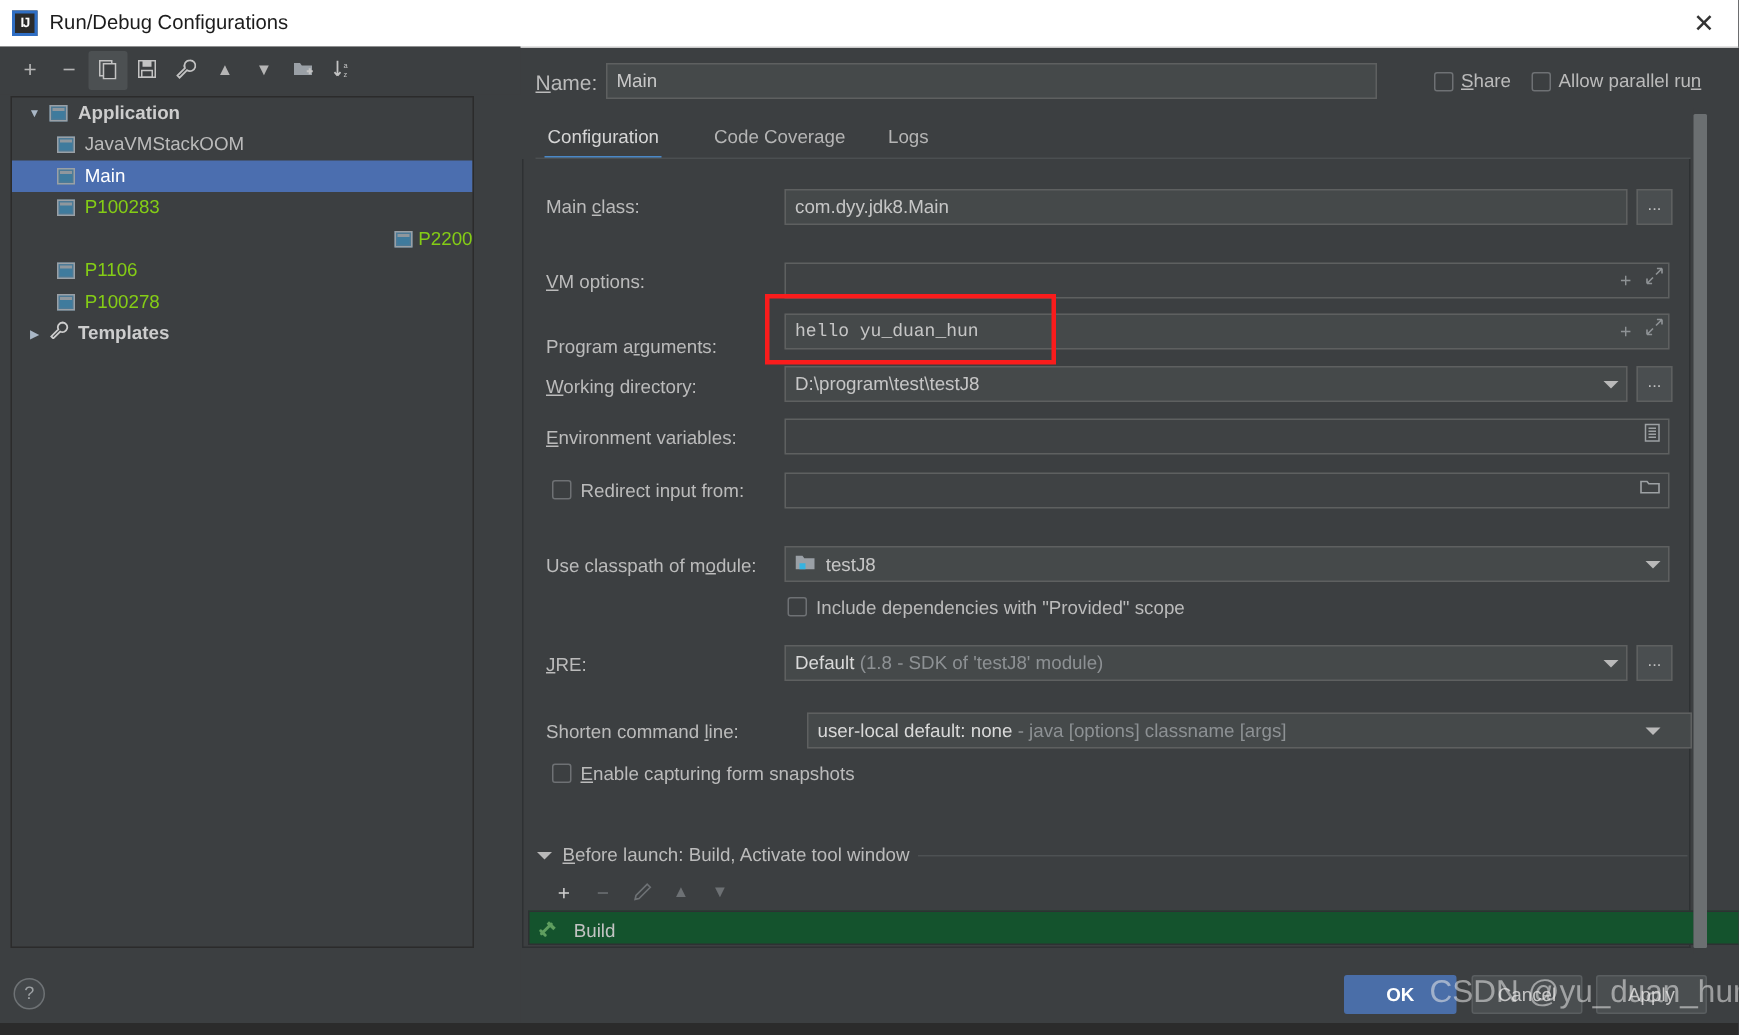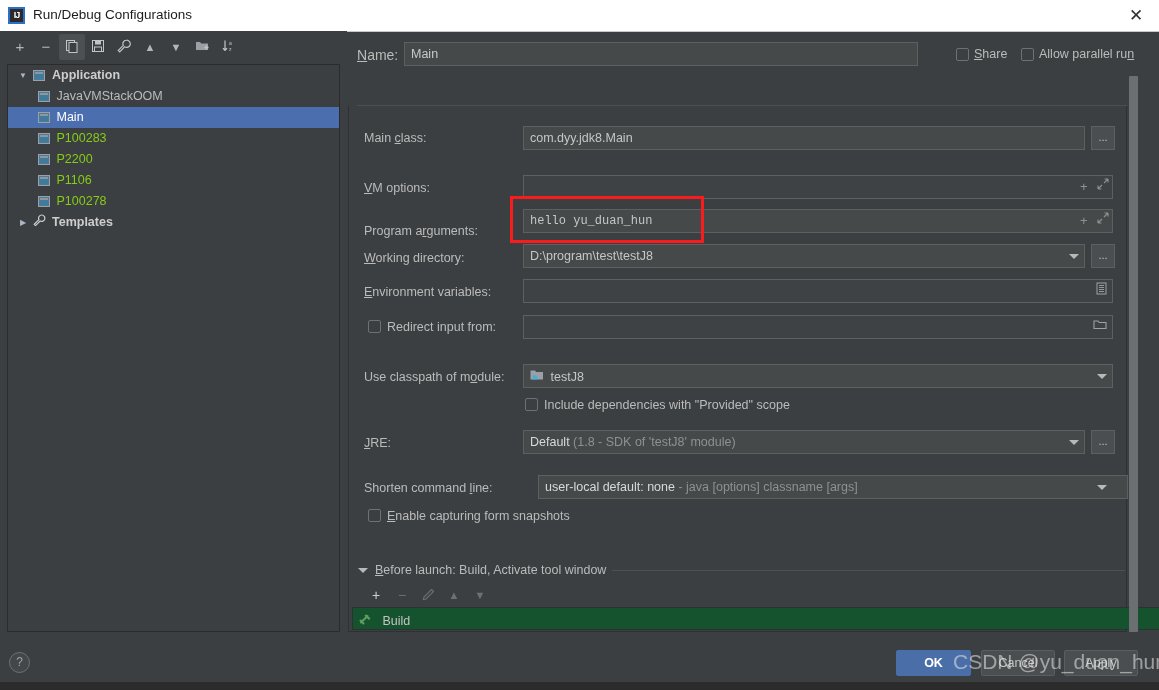--- a/index.html
+++ b/index.html
@@ -35,21 +35,21 @@
   
   .left-toolbar{position:absolute;left:0;top:31px;width:347px;height:32px;background:#3c3f41;}
   .tb-btn{
     position:absolute;top:3px;width:26px;height:26px;cursor:pointer;
     color:#b5b5b5;text-align:center;line-height:26px;font-size:15px;
   }
   .tb-btn.hl{background:#4c5052;border-radius:2px;}
   .tb-btn svg{display:block;margin:5px auto 0;}
 
   .tree{
-    position:absolute;left:7px;top:64px;width:333px;height:568px;
+    position:absolute;left:7px;top:64px;width:309px;height:568px;
     background:#3c3f41;border:1px solid #2b2b2b;box-sizing:border-box;
     overflow:hidden;
   }
   .tree-row{position:relative;height:21px;line-height:21px;white-space:nowrap;cursor:pointer;}
   .tree-row.sel{background:#4b6eaf;}
   .tree-row .tw{
     display:inline-block;width:14px;text-align:center;font-size:8px;color:#a9b7c6;vertical-align:middle;
   }
   .tree-row .ti{display:inline-block;width:15px;vertical-align:middle;}
   .tree-row .tl{vertical-align:middle;font-size:12.5px;}
@@ -224,21 +224,21 @@
       <span class="tl nrm">JavaVMStackOOM</span>
     </div>
     <div class="tree-row sel" style="padding-left:30px;">
       <span class="ti"><span class="icon-app"></span></span>
       <span class="tl">Main</span>
     </div>
     <div class="tree-row" style="padding-left:30px;">
       <span class="ti"><span class="icon-app"></span></span>
       <span class="tl dim">P100283</span>
     </div>
-    <div class="tree-row" style="padding-left:30px;">
+    <div class="tree-row" style="padding-left:30px;text-align:right;">
       <span class="ti"><span class="icon-app"></span></span>
       <span class="tl dim">P2200</span>
     </div>
     <div class="tree-row" style="padding-left:30px;">
       <span class="ti"><span class="icon-app"></span></span>
       <span class="tl dim">P1106</span>
     </div>
     <div class="tree-row" style="padding-left:30px;">
       <span class="ti"><span class="icon-app"></span></span>
       <span class="tl dim">P100278</span>
@@ -262,20 +262,25 @@
 
   <div class="cbox" style="left:956px;top:48px;"></div>
   <div class="cblabel" style="left:974px;top:47px;">
     <span style="text-decoration:underline;">S</span><span>hare</span>
   </div>
   <div class="cbox" style="left:1021px;top:48px;"></div>
   <div class="cblabel" style="left:1039px;top:47px;">
     <span>Allow parallel ru</span><span style="text-decoration:underline;">n</span>
   </div>
 
+  <div class="tabs">
+    <div class="tab active" style="left:6px;">Configuration</div>
+    <div class="tab" style="left:117px;">Code Coverage</div>
+    <div class="tab" style="left:233px;">Logs</div>
+  </div>
   <div class="tabs-rule"></div>
 
   <div class="panel"></div>
 
   <div class="fl" style="left:364px;top:131px;">
     <span>Main </span><span style="text-decoration:underline;">c</span><span>lass:</span>
   </div>
   <div class="fi" style="left:523px;top:126px;width:562px;">com.dyy.jdk8.Main</div>
   <div class="btn-dots" style="left:1091px;top:126px;">...</div>
 

